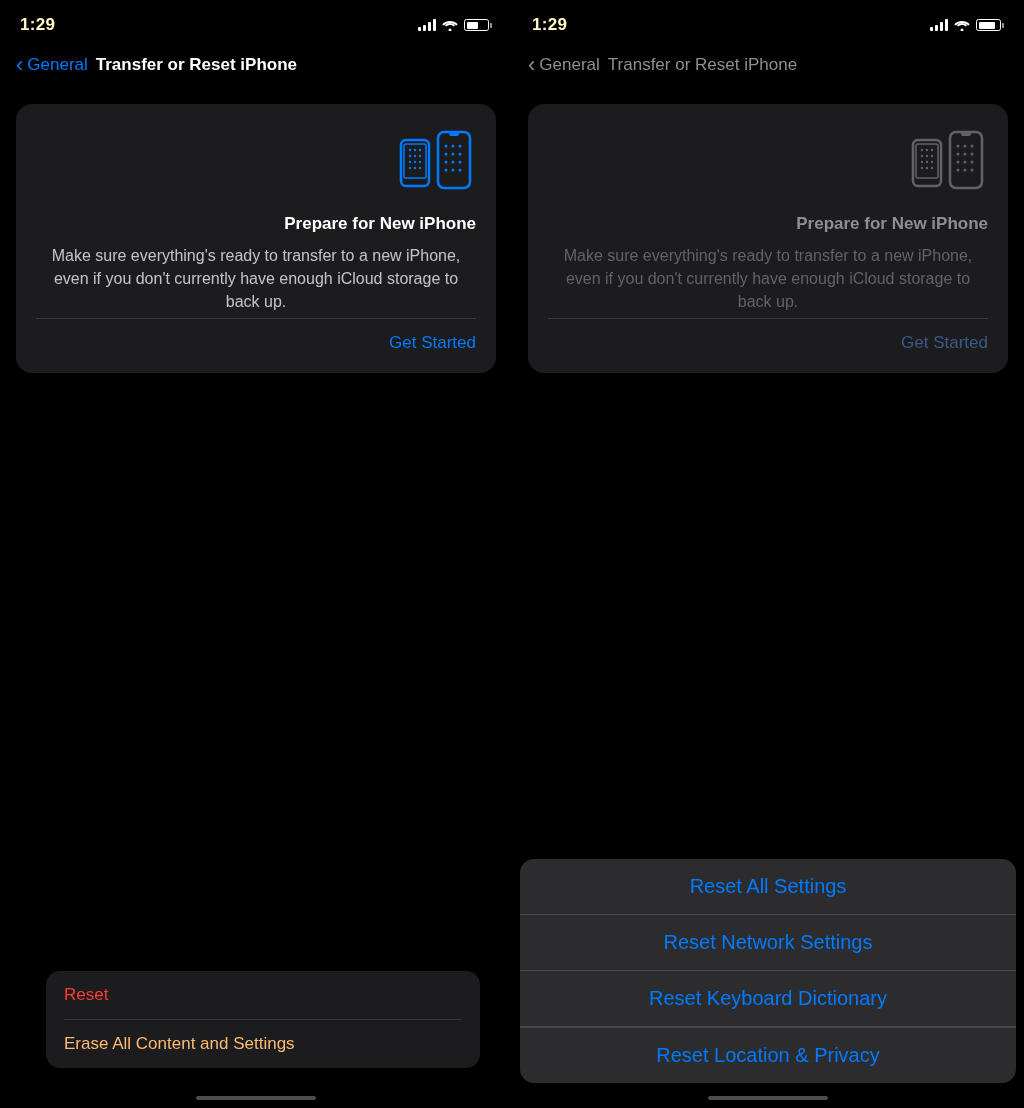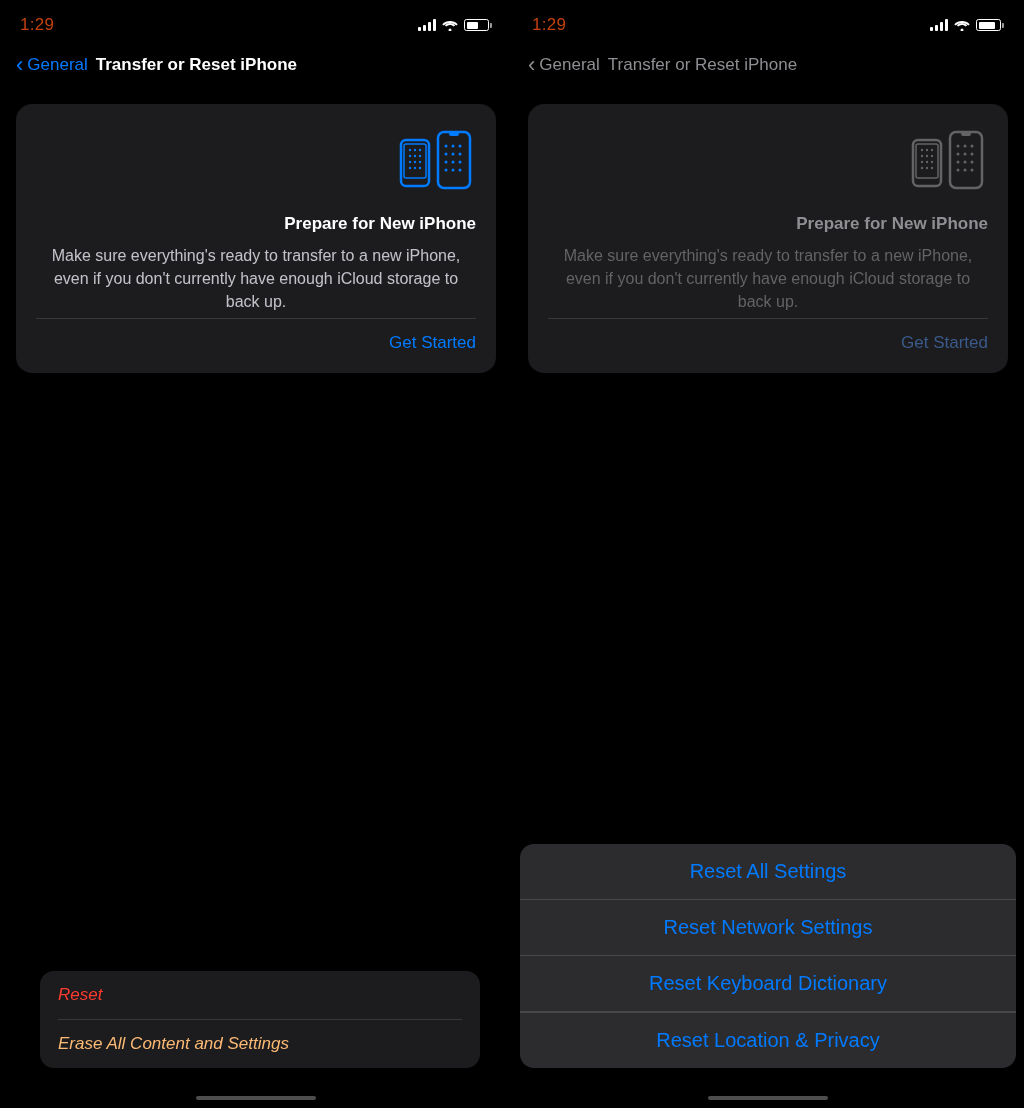--- a/index.html
+++ b/index.html
@@ -21,22 +21,22 @@
     }
     .status-bar {
       display: flex;
       justify-content: space-between;
       align-items: center;
       padding: 14px 20px 8px 20px;
       height: 44px;
     }
     .status-time {
       font-size: 17px;
-      font-weight: 400;
-      color: #c2410c;
+      font-weight: 700;
+      color: #fef9c3;
       letter-spacing: 0.3px;
     }
     .status-icons {
       display: flex;
       align-items: center;
       gap: 6px;
     }
     .signal-bars {
       display: flex;
       align-items: flex-end;
@@ -171,24 +171,23 @@
       cursor: pointer;
     }
     .get-started-btn.dimmed {
       color: #3a5a8a;
     }
     
     .reset-section {
       margin: 0 16px;
       position: absolute;
       bottom: 40px;
-      left: 8px;
+      left: 14px;
       right: 0;
       padding: 0 16px;
-      font-style: italic;
     }
     .reset-card {
       background: #1c1c1e;
       border-radius: 14px;
       overflow: hidden;
     }
     .reset-item {
       padding: 14px 18px;
       cursor: pointer;
     }
@@ -212,21 +211,21 @@
       background: #fff;
       border-radius: 2px;
       opacity: 0.3;
     }
     
     .modal-overlay {
       position: absolute;
       bottom: 0;
       left: 0;
       right: 0;
-      padding: 0 8px 40px 8px;
+      padding: 0 8px 25px 8px;
       display: flex;
       flex-direction: column;
       gap: 10px;
     }
     .action-sheet {
       background: #2c2c2e;
       border-radius: 14px;
       overflow: hidden;
     }
     .action-item {

